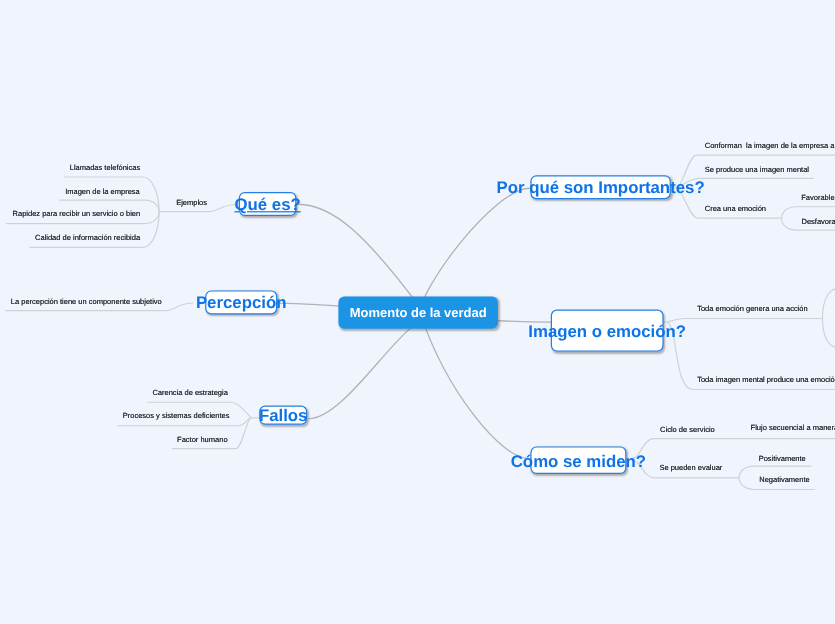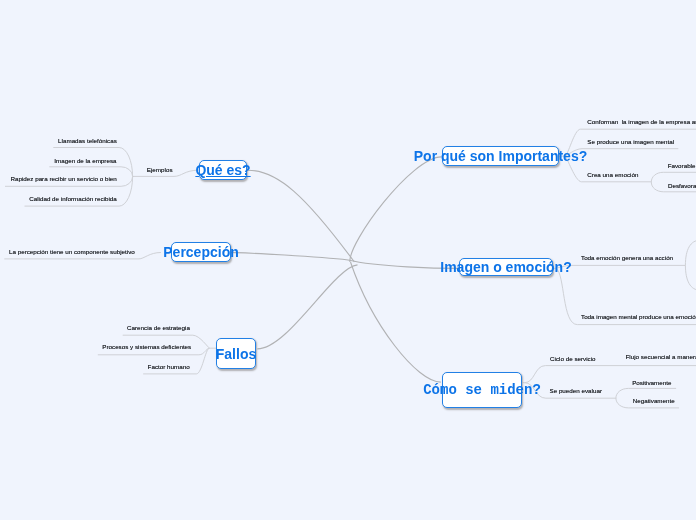--- a/index.html
+++ b/index.html
@@ -74,42 +74,45 @@
 
     <g>
       <path d="M696,365.6 L545.4,365.6 C534.4,365.6 535,382.7 524.5,382.7"></path>
       <path d="M616.3,398.2 L545.9,398.2 C534.9,398.2 535,382.7 524.5,382.7"></path>
       <path d="M522.8,382.7 L524.5,382.7"></path>
       <path d="M676.1,388.4 L628.4,388.4 C620.9,388.4 615.9,392.8 615.9,398.1"></path>
       <path d="M679,407.9 L628.7,407.9 C620.9,407.9 615.9,403.5 615.9,398.1"></path>
     </g>
   </svg>
 
+  <div class="node root-node" style="left:282px;top:247px;width:133px;height:27px;">
+    <span>Momento de la verdad</span>
+  </div>
 
   <div class="node main-node" style="left:199px;top:160px;width:48px;height:20px;text-decoration:underline;">
     <span>Qué es?</span>
   </div>
 
   <div class="node main-node" style="left:171px;top:242px;width:60px;height:20px;">
     <span>Percepción</span>
   </div>
 
-  <div class="node main-node" style="left:216px;top:338px;width:40px;height:31px;">
+  <div class="node main-node" style="left:216px;top:338px;width:40px;height:16px;">
     <span>Fallos</span>
   </div>
 
   <div class="node main-node" style="left:442px;top:146px;width:117px;height:20px;">
     <span>Por qué son Importantes?</span>
   </div>
 
-  <div class="node main-node" style="left:459px;top:258px;width:94px;height:18px;">
+  <div class="node main-node" style="left:459px;top:258px;width:94px;height:35px;">
     <span>Imagen o emoción?</span>
   </div>
 
-  <div class="node main-node" style="left:442px;top:372px;width:80px;height:36px;font-family:Liberation Mono, monospace;">
+  <div class="node main-node" style="left:442px;top:372px;width:80px;height:23px;">
     <span>Cómo se miden?</span>
   </div>
 
   <div class="leaf" style="left:146.8px;top:165.69px;">Ejemplos</div>
   <div class="leaf" style="left:58.1px;top:136.89px;">Llamadas telefónicas</div>
   <div class="leaf" style="left:54.3px;top:156.59px;">Imagen de la empresa</div>
   <div class="leaf" style="left:10.5px;top:175.29px;">Rapidez para recibir un servicio o bien</div>
   <div class="leaf" style="left:29.2px;top:195.39px;">Calidad de información recibida</div>
 
   <div class="leaf" style="left:9.0px;top:248.49px;">La percepción tiene un componente subjetivo</div>

